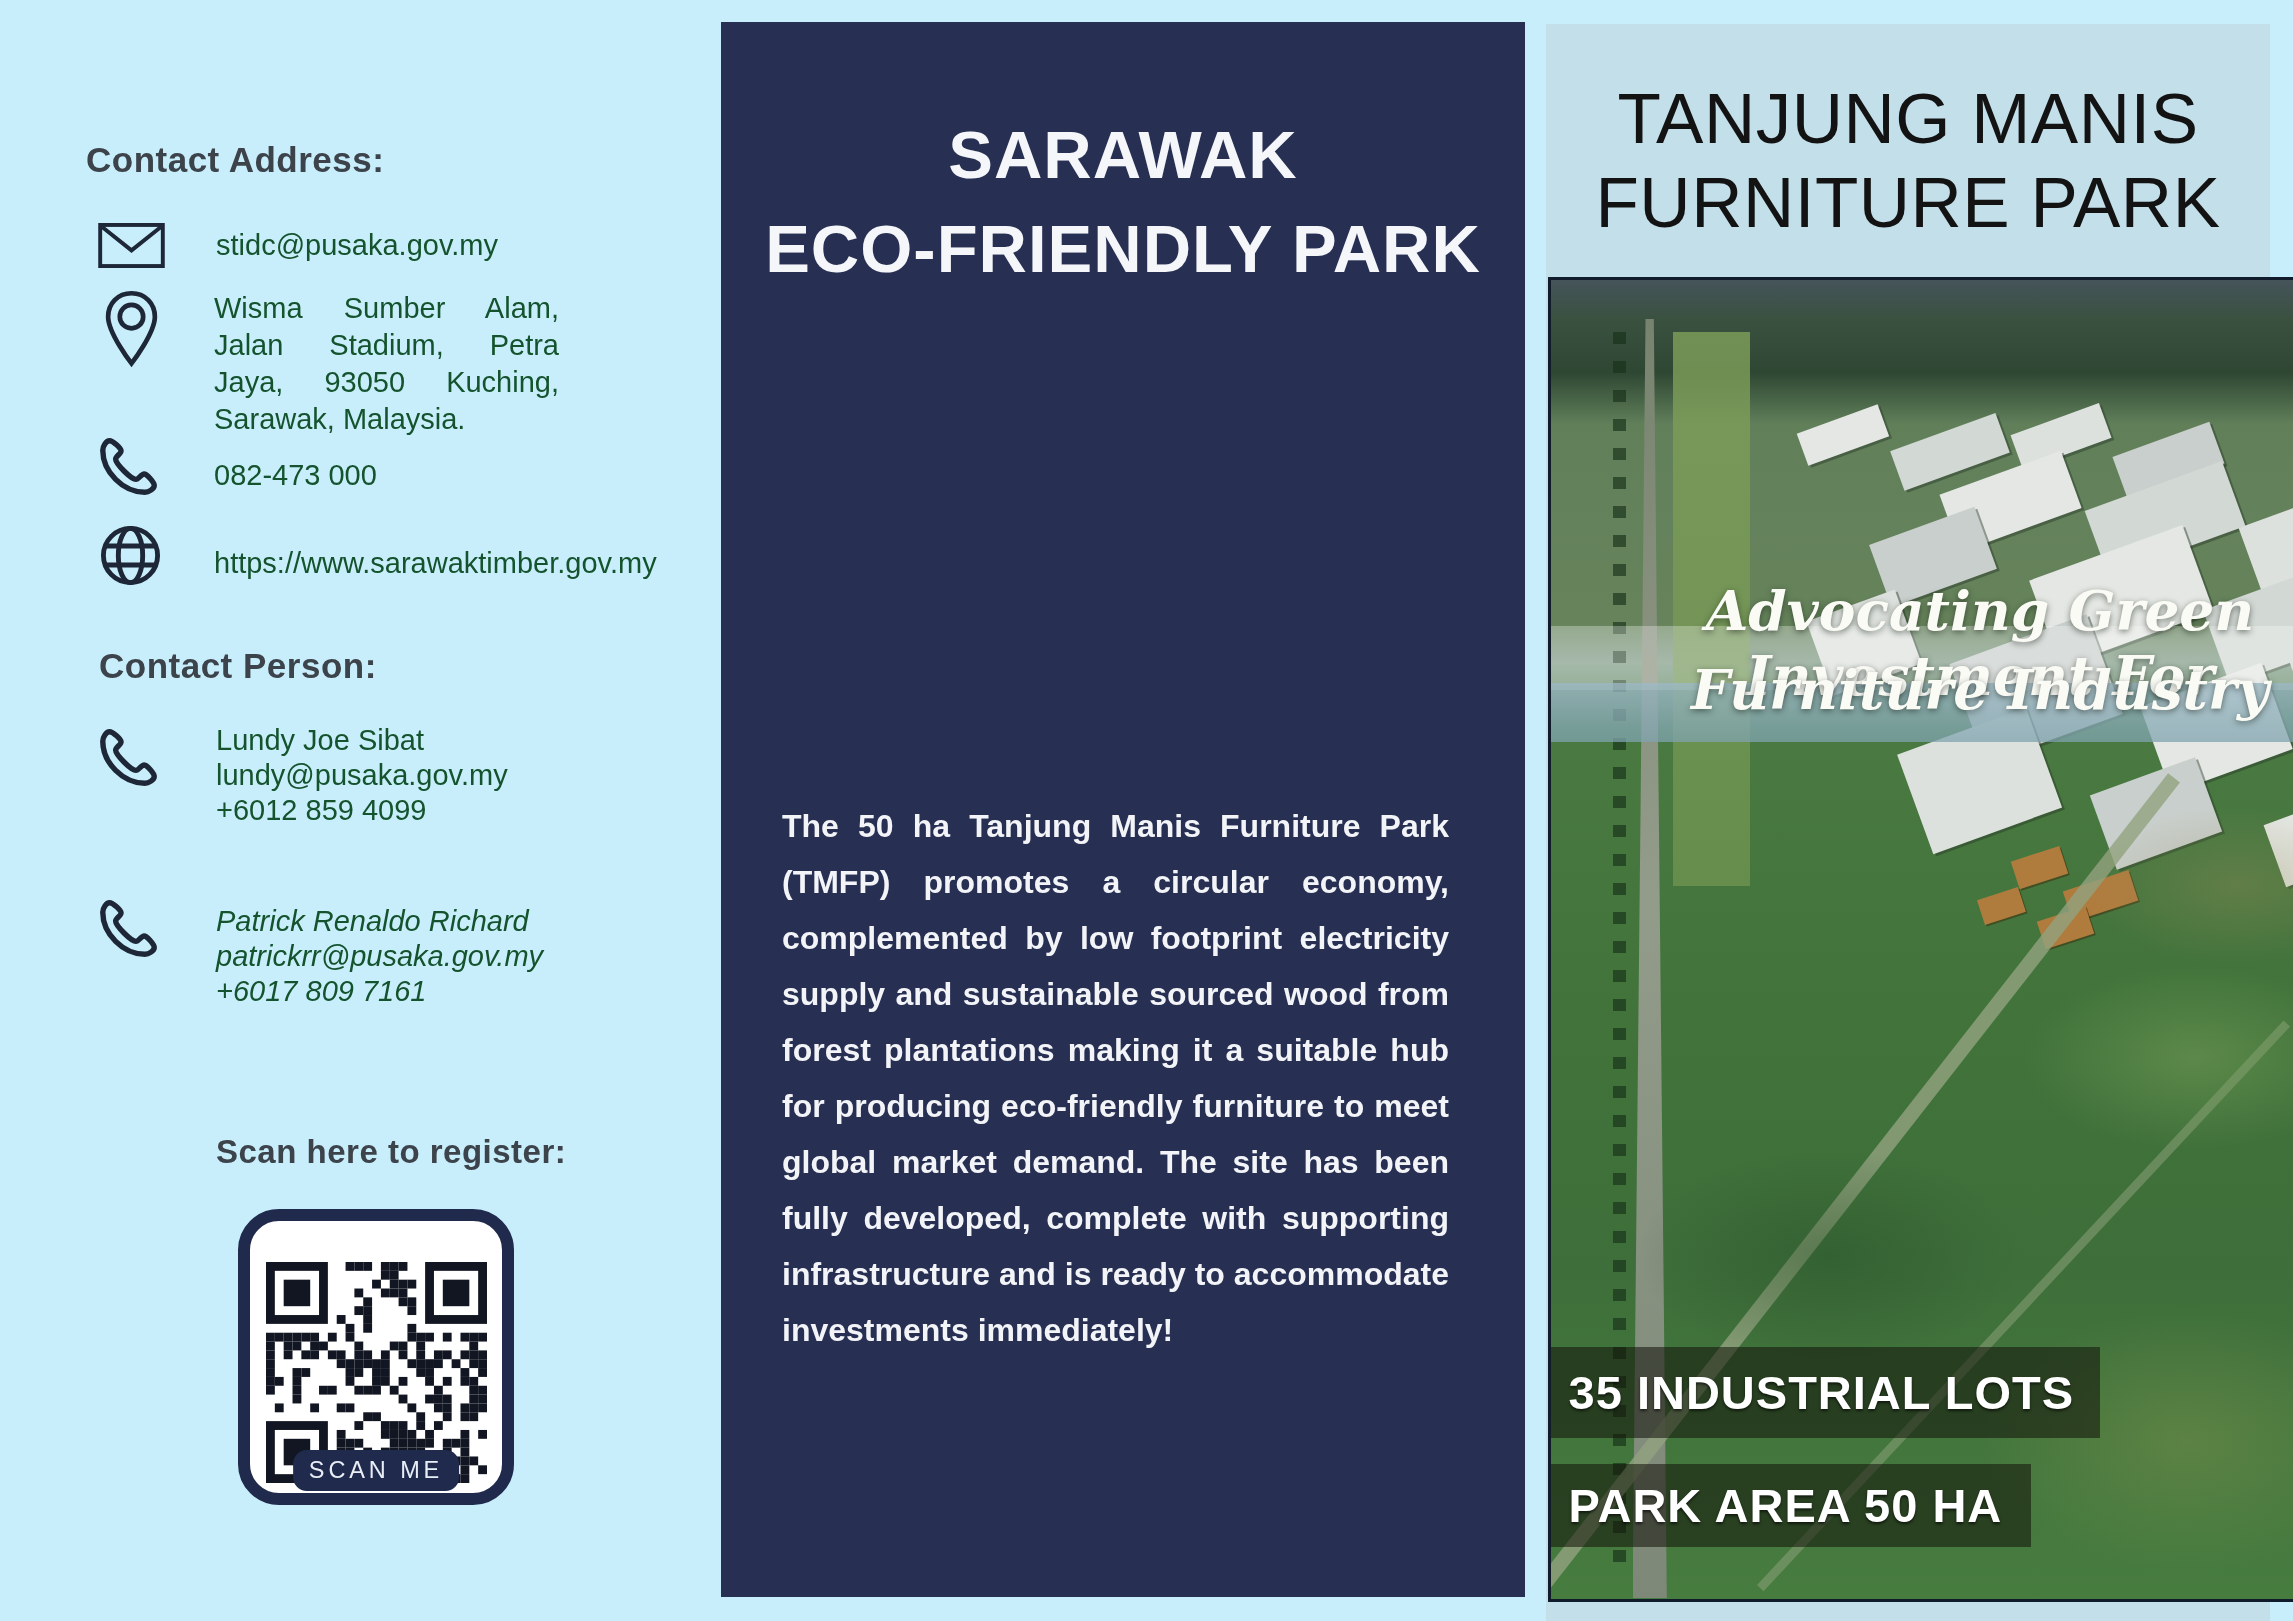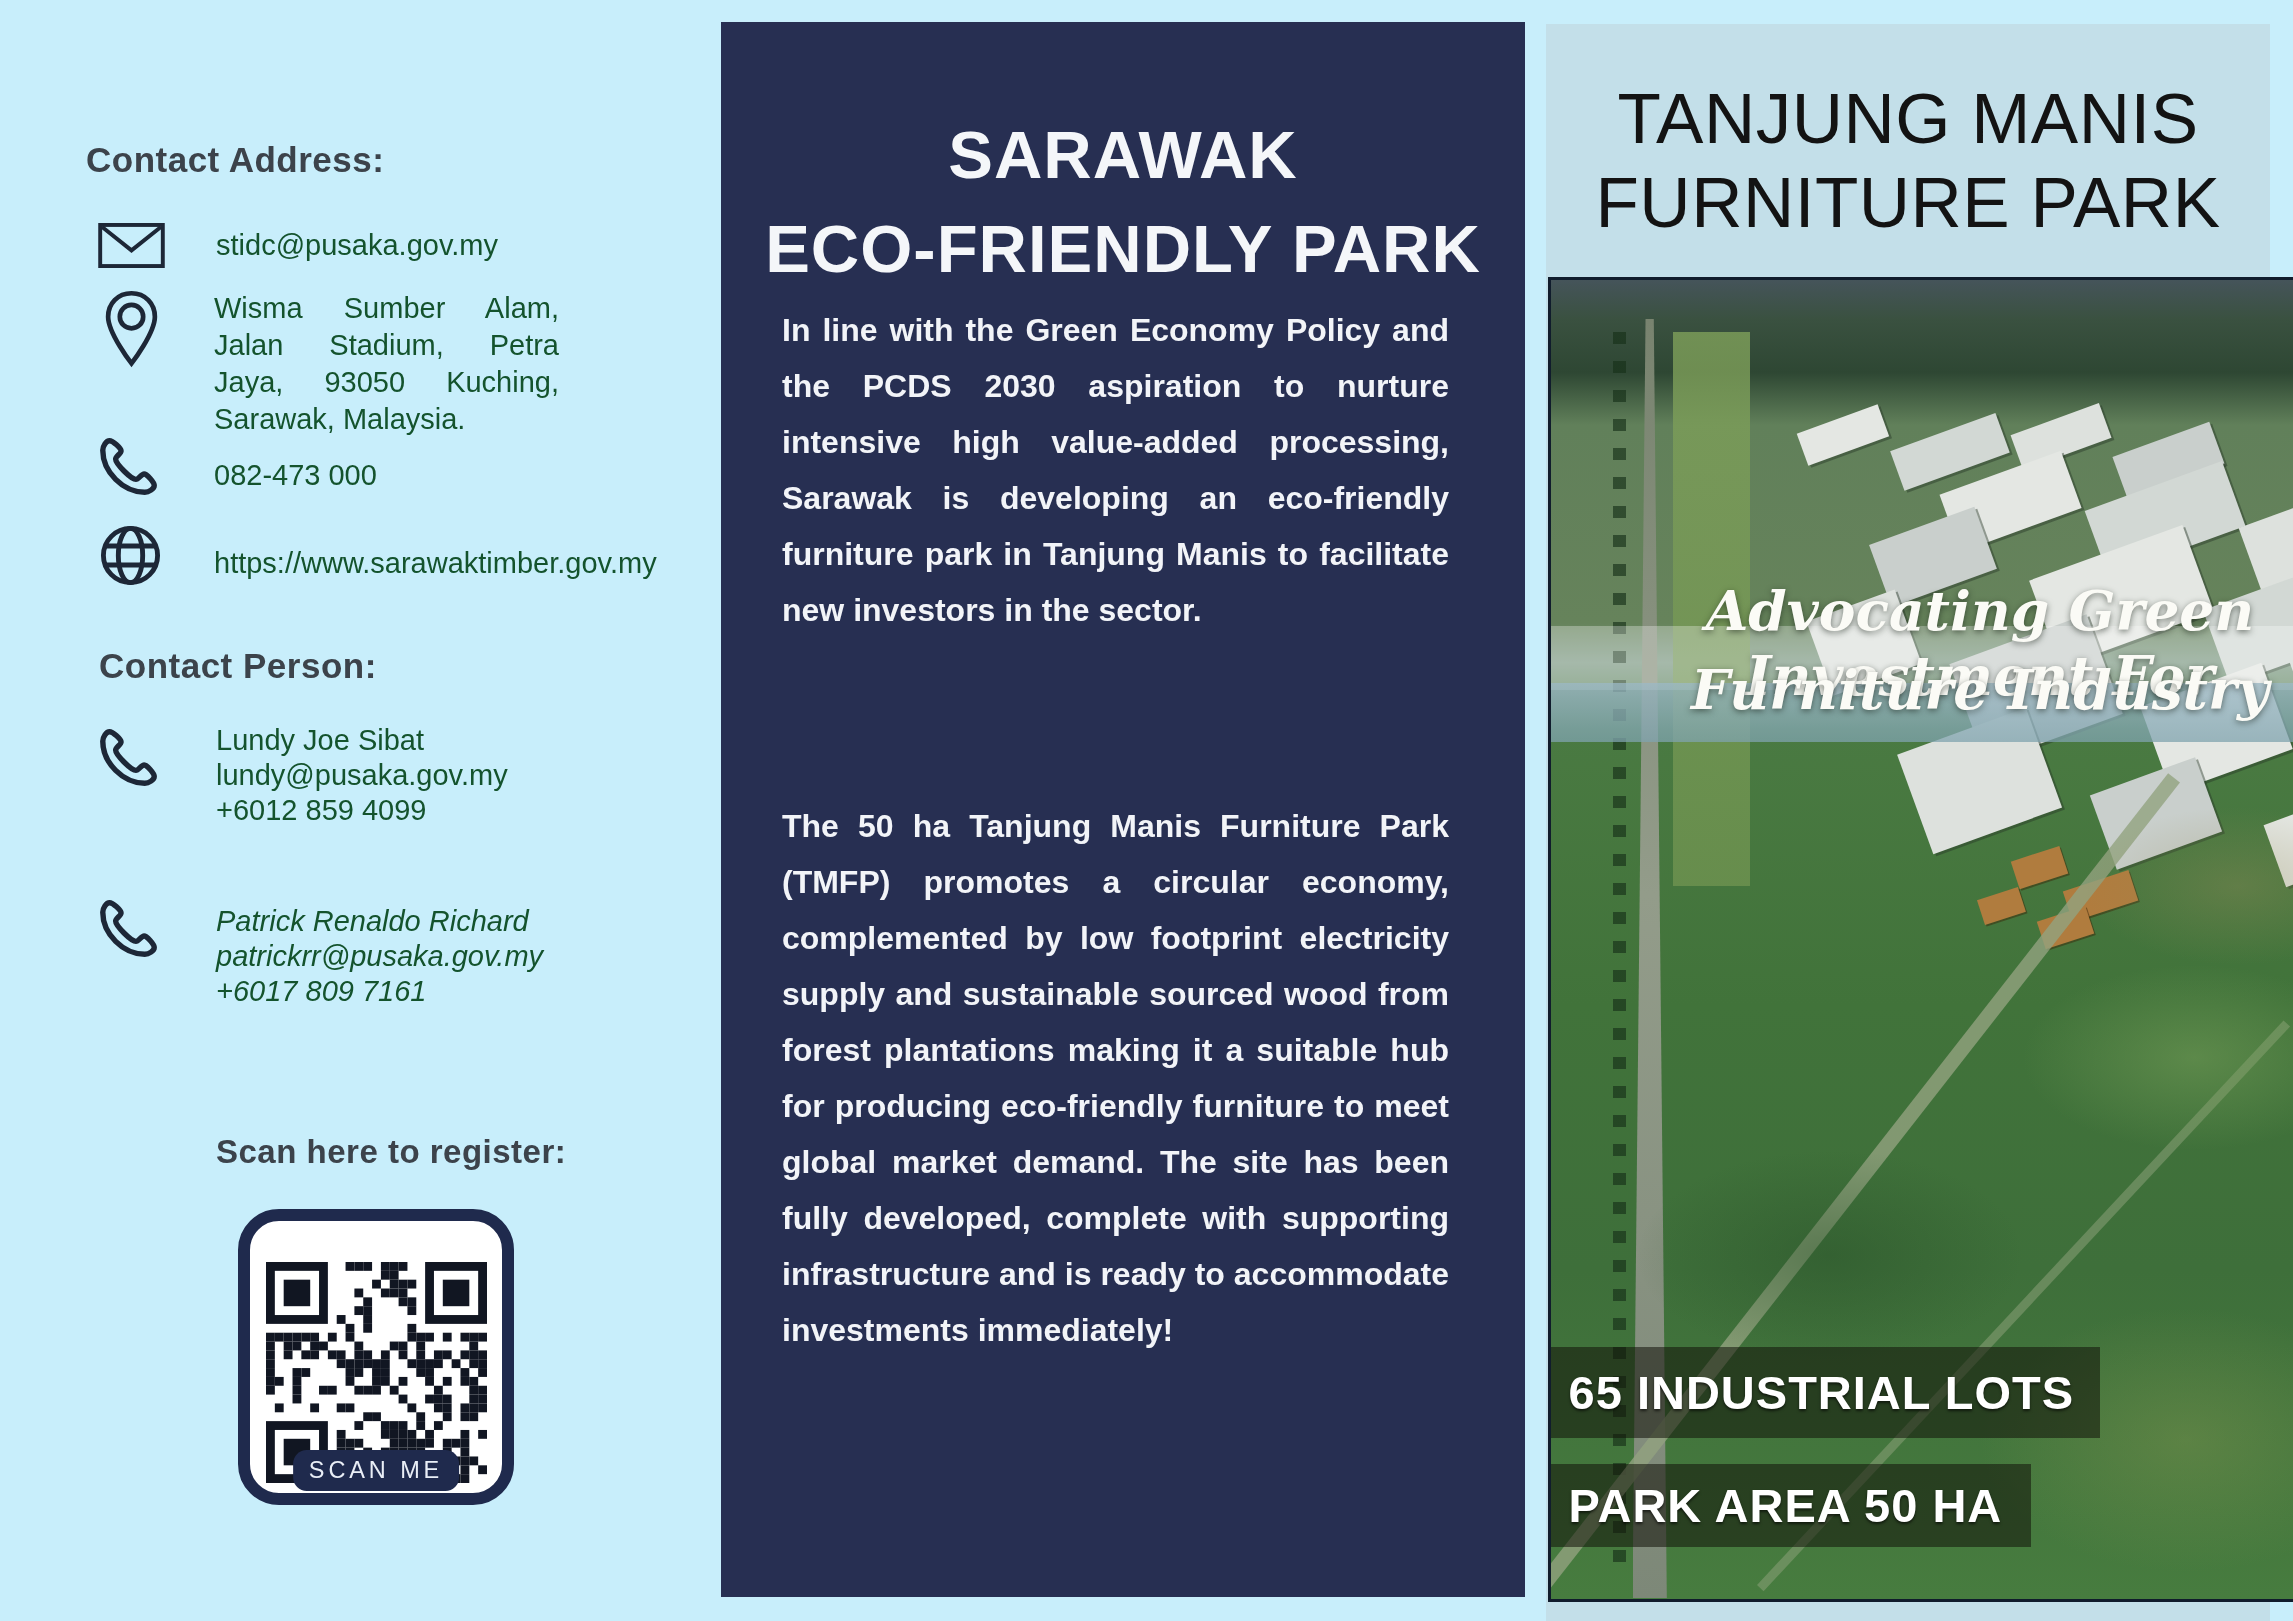--- a/index.html
+++ b/index.html
@@ -403,21 +403,20 @@
       </g>
     </svg>
   <div class="scanme">SCAN ME</div>
 </div>
 
 <div class="abs mid-panel">
   <div class="mid-title">
     <div>SARAWAK</div>
     <div>ECO-FRIENDLY PARK</div>
   </div>
-  <p class="mid-para p1">In line with the Green Economy Policy and the PCDS 2030 aspiration to nurture intensive high value-added processing, Sarawak is developing an eco-friendly furniture park in Tanjung Manis to facilitate new investors in the sector.</p>
   <p class="mid-para p2">The 50 ha Tanjung Manis Furniture Park (TMFP) promotes a circular economy, complemented by low footprint electricity supply and sustainable sourced wood from forest plantations making it a suitable hub for producing eco-friendly furniture to meet global market demand. The site has been fully developed, complete with supporting infrastructure and is ready to accommodate investments immediately!</p>
 </div>
 
 <div class="abs right-panel">
   <div class="right-title">
     <div>TANJUNG MANIS</div>
     <div>FURNITURE PARK</div>
   </div>
 
   <div class="photo">
@@ -474,17 +473,17 @@
     <div class="ph-trail"></div>
     <div class="ph-trail2"></div>
     <div class="veg" style="left:55%;top:52%;width:40%;height:14%;background:radial-gradient(closest-side,rgba(120,160,90,.5),transparent);"></div>
     <div class="veg" style="left:10%;top:66%;width:45%;height:16%;background:radial-gradient(closest-side,rgba(40,80,40,.45),transparent);"></div>
     <div class="veg" style="left:50%;top:78%;width:48%;height:20%;background:radial-gradient(closest-side,rgba(130,150,80,.4),transparent);"></div>
     <div class="veg" style="left:62%;top:40%;width:36%;height:12%;background:radial-gradient(closest-side,rgba(150,140,90,.35),transparent);"></div>
 
     <div class="tagline t1">Advocating Green Investment For</div>
     <div class="tagline t2">Furniture Industry</div>
 
-    <div class="stat-bar b1">65 INDUSTRIAL LOTS</div>
+    <div class="stat-bar b1">35 INDUSTRIAL LOTS</div>
     <div class="stat-bar b2">PARK AREA 50 HA</div>
   </div>
 </div>
 
 
 </body></html>

